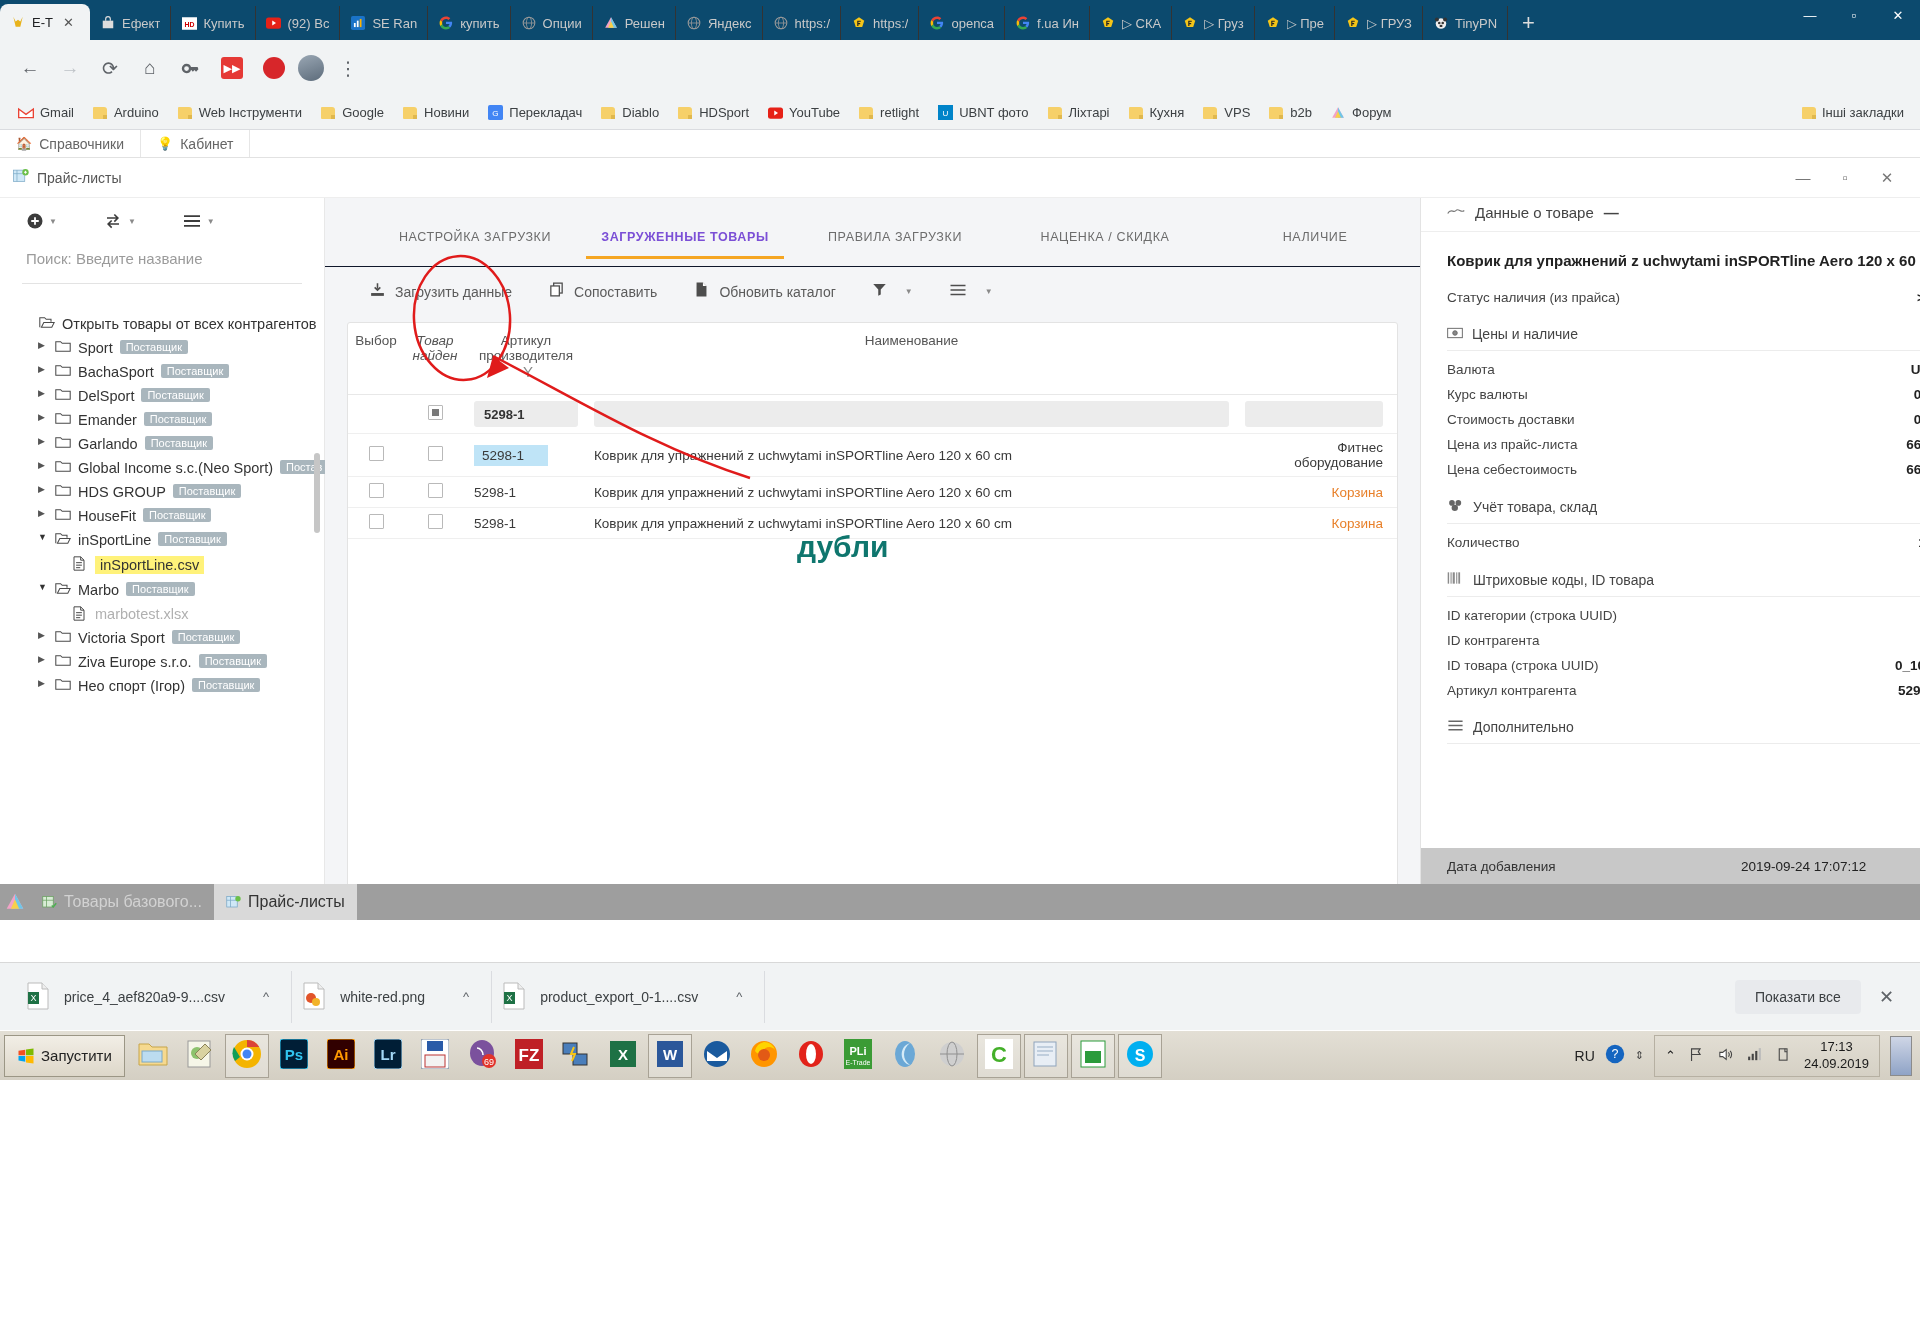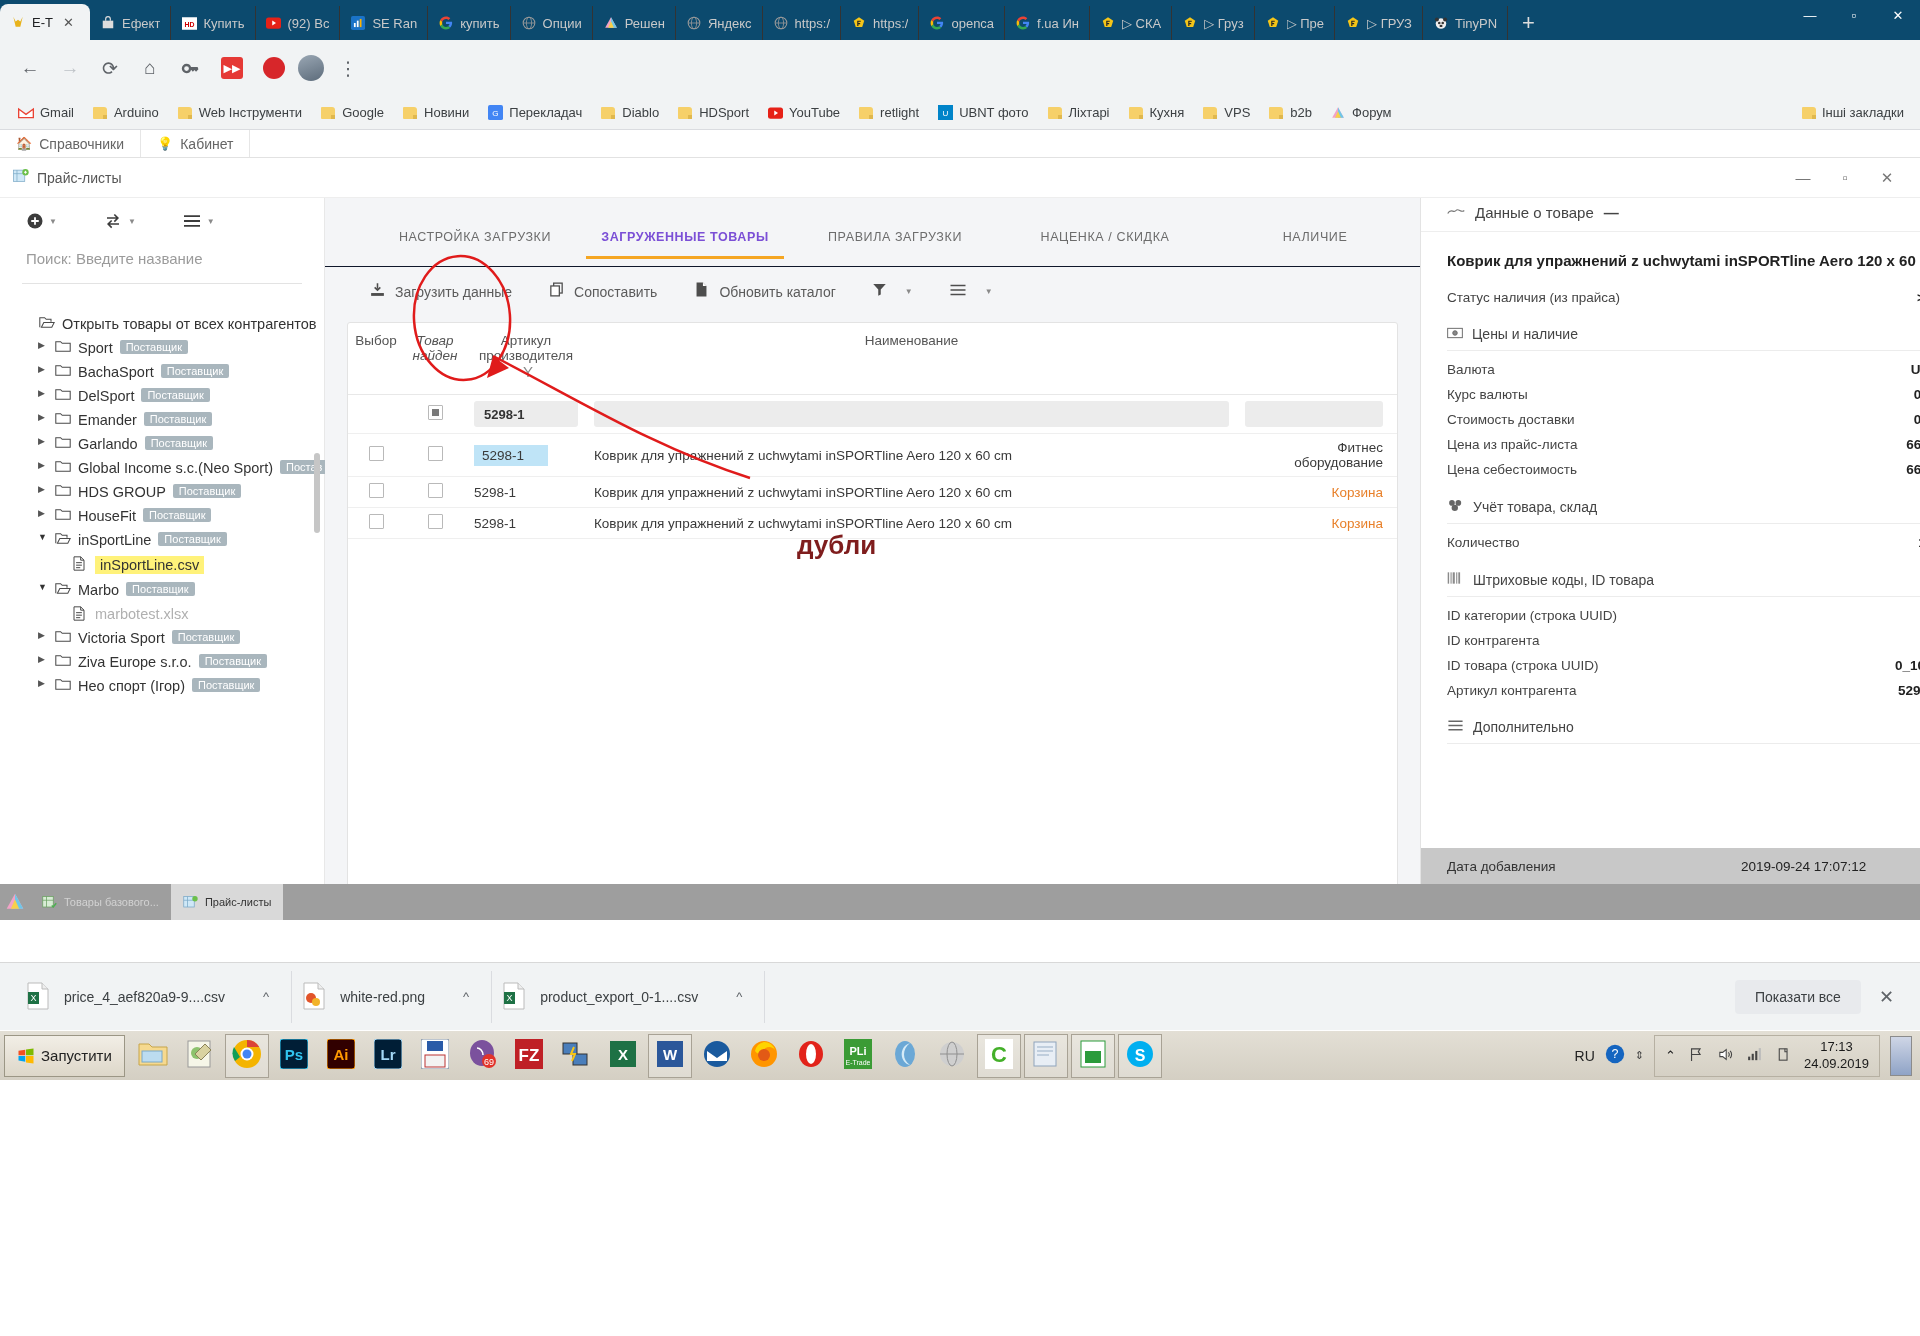--- a/index.html
+++ b/index.html
@@ -157,21 +157,21 @@
   .dsep { height:1px; background:#ececec; margin:0 26px 6px 26px; }
   .dfooter { position:absolute; left:0; bottom:0; width:560px; background:#c8c8c8; padding:6px 0; }
   .dfooter .drow { color:#333; }
   .dfooter .drow .v { font-weight:normal; }
   .dfooter .drow.faded { color:#b9b9b9; }
   .dfooter .drow.faded .v { color:#b9b9b9; }
 
   
   .appstatus { position:absolute; left:0; bottom:0; width:1920px; height:36px; background:#9e9e9e;
                display:flex; align-items:stretch; }
-  .asitem { display:flex; align-items:center; gap:7px; padding:0 12px; font-size:11px; color:#fff; }
+  .asitem { display:flex; align-items:center; gap:7px; padding:0 12px; font-size:16px; color:#fff; }
   .asitem.inactive { color:#d2d2d2; }
   .asitem.active { background:#d9d9d9; color:#333; }
   .aslogo { width:30px; display:flex; align-items:center; justify-content:center; }
 
   
   .shelf { position:absolute; left:0; top:962px; width:1920px; height:68px; background:#f1f3f4;
            border-top:1px solid #d8d8d8; display:flex; align-items:center; padding:0 16px; }
   .ditem { display:flex; align-items:center; gap:12px; padding:0 22px 0 10px; height:52px;
            border-right:1px solid #dadce0; font-size:14px; color:#3c4043; }
   .dicon { width:26px; height:30px; flex:0 0 26px; }
@@ -189,21 +189,21 @@
   .tbi { width:44px; height:44px; display:flex; align-items:center; justify-content:center;
          border:1px solid transparent; position:relative; }
   .tbi.framed { border:1px solid #a8a295; background:rgba(255,255,255,.25); }
   .tray { margin-left:auto; display:flex; align-items:center; gap:10px; padding:0 8px; font-size:14px; color:#222; }
   .traybox { display:flex; align-items:center; gap:12px; border:1px solid #b6b0a2; padding:4px 10px; height:42px; }
   .clock { text-align:center; font-size:13px; line-height:1.25; color:#1a1a1a; }
   .showdesk { width:22px; height:40px; background:linear-gradient(#cfd6e6,#8fa3c6); border:1px solid #8b8b8b; }
 
   
   .anno { position:absolute; pointer-events:none; }
-  .annotext { position:absolute; color:#7f1d1d; font-size:26px; font-weight:bold; }
+  .annotext { position:absolute; color:#0f766e; font-size:30px; font-weight:bold; }
 
   .white-strip { position:absolute; left:0; top:1080px; width:1920px; height:256px; background:#fff; }
 </style>
 </head>
 <body>
 
 <div id="browser">
 
   <div class="tabstrip">
     <div id="tabs-container" style="display:flex;align-items:flex-end;height:40px;">

